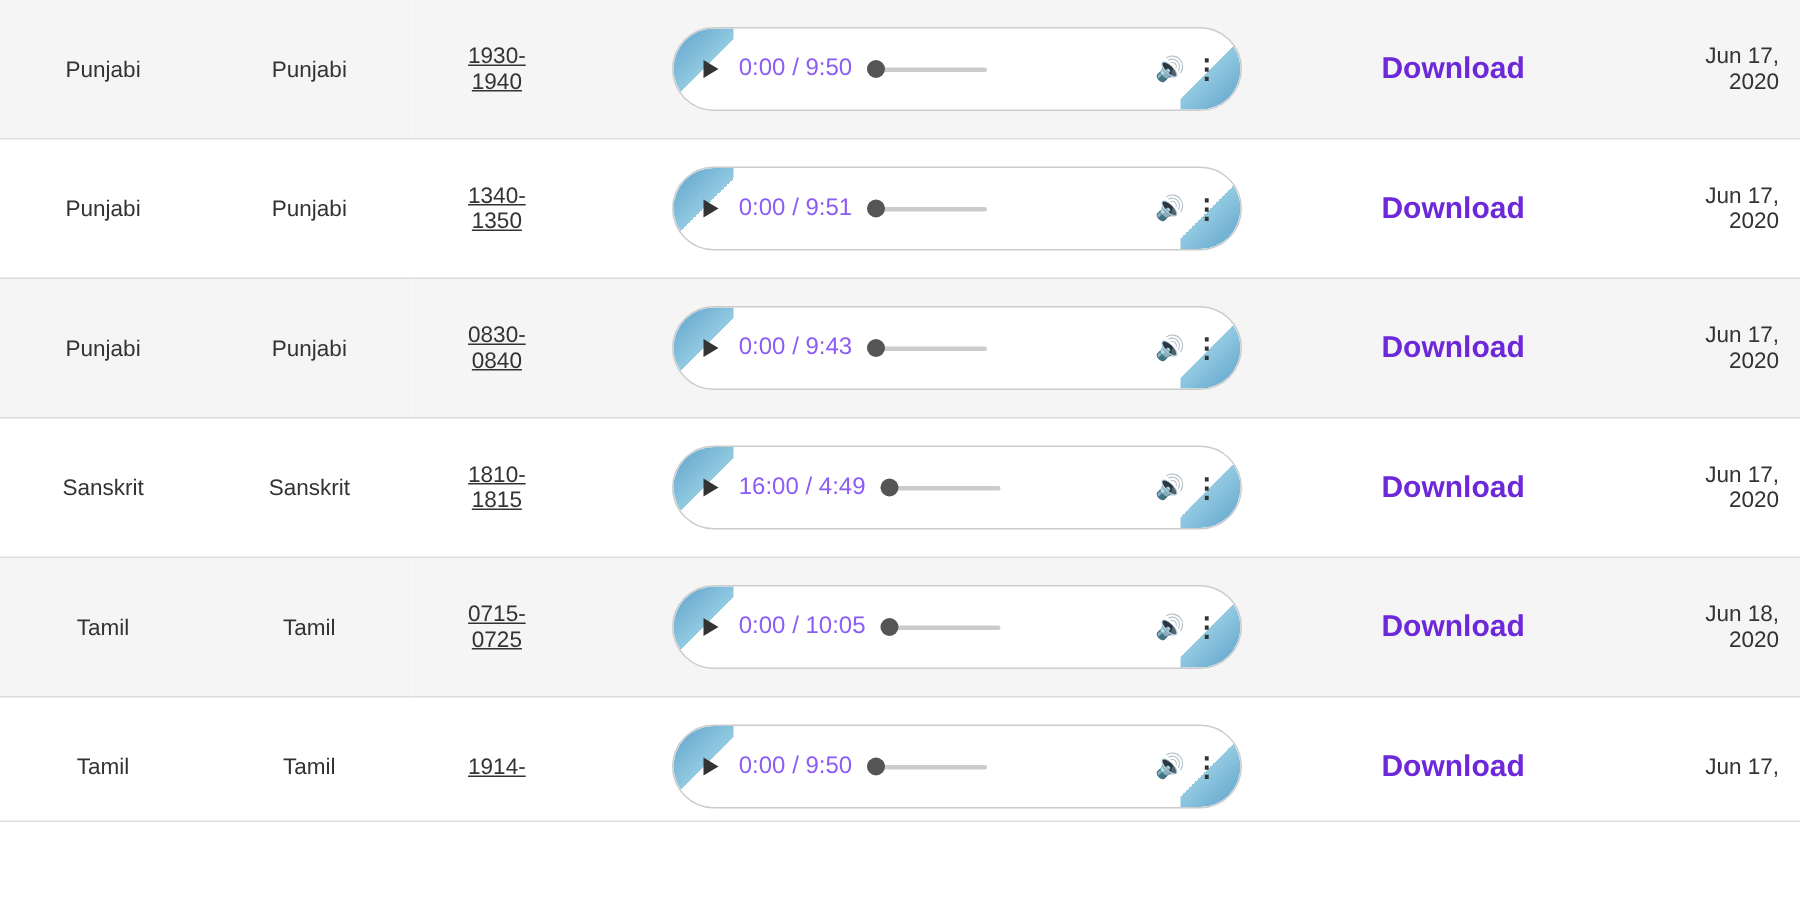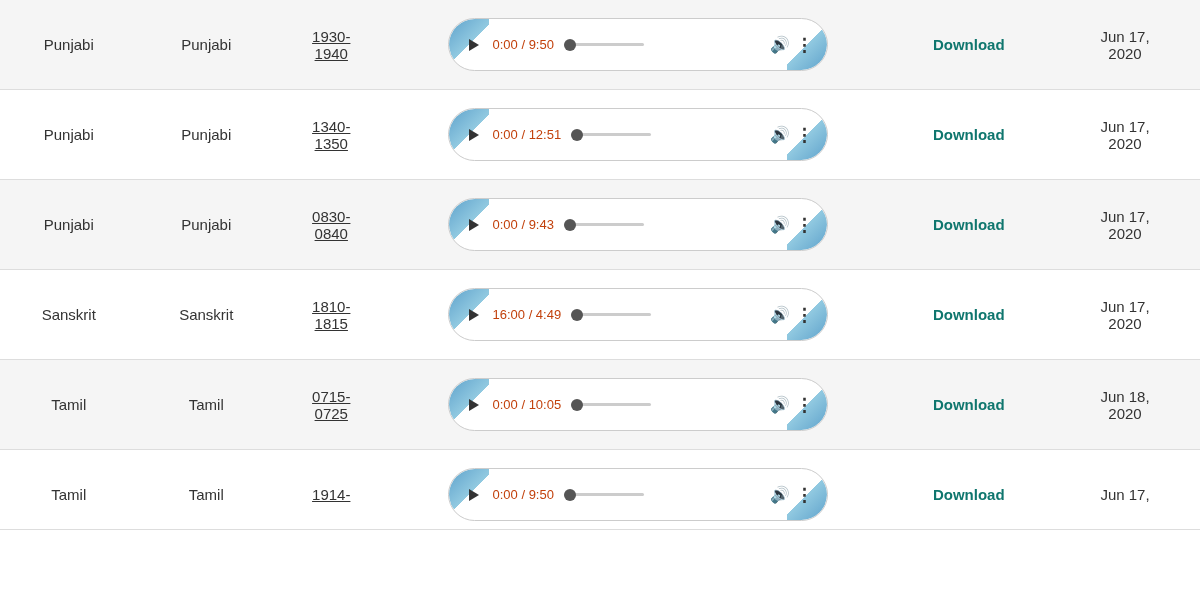--- a/index.html
+++ b/index.html
@@ -19,30 +19,30 @@
       padding: 18px 14px;
       vertical-align: middle;
       text-align: center;
       color: #333;
     }
     .col-lang { width: 110px; }
     .col-lang2 { width: 110px; }
     .col-time { width: 90px; text-decoration: underline; }
     .col-player { width: 400px; }
     .col-download { width: 130px; }
-    .col-date { width: 120px; }
+    .col-date { width: 120px; text-align: right; }
 
     .row-even { background: #f5f5f5; }
     .row-odd { background: #fff; }
 
     .download-link {
-      color: #0f766e;
+      color: #6d28d9;
       font-weight: bold;
       text-decoration: none;
-      font-size: 15px;
+      font-size: 20px;
       cursor: pointer;
     }
 
     
     .audio-player {
       display: flex;
       align-items: center;
       background: #fff;
       border: 1px solid #ccc;
       border-radius: 30px;
@@ -79,22 +79,22 @@
       display: flex;
       align-items: center;
       justify-content: center;
       cursor: pointer;
       flex-shrink: 0;
       z-index: 1;
       color: #333;
     }
     .play-btn svg { width: 16px; height: 16px; }
     .time-display {
-      font-size: 13px;
-      color: #c2410c;
+      font-size: 16px;
+      color: #8b5cf6;
       white-space: nowrap;
       margin: 12px 6px;
       z-index: 1;
     }
     .progress-bar {
       flex: 1;
       display: flex;
       align-items: center;
       z-index: 1;
       margin: 0 4px;
@@ -178,21 +178,21 @@
     <td class="col-lang">Punjabi</td>
     <td class="col-lang2">Punjabi</td>
     <td class="col-time">1340-<br>1350</td>
     <td class="col-player">
     <div class="audio-player">
       <div class="play-btn">
         <svg viewBox="0 0 16 16" fill="currentColor">
           <polygon points="4,2 14,8 4,14"></polygon>
         </svg>
       </div>
-      <span class="time-display">0:00 / 12:51</span>
+      <span class="time-display">0:00 / 9:51</span>
       <div class="progress-bar">
         <div class="progress-track">
           <div class="progress-thumb"></div>
         </div>
       </div>
       <div class="volume-btn">🔊</div>
       <div class="more-btn">⋮</div>
     </div>
   </td>
     <td class="col-download">

